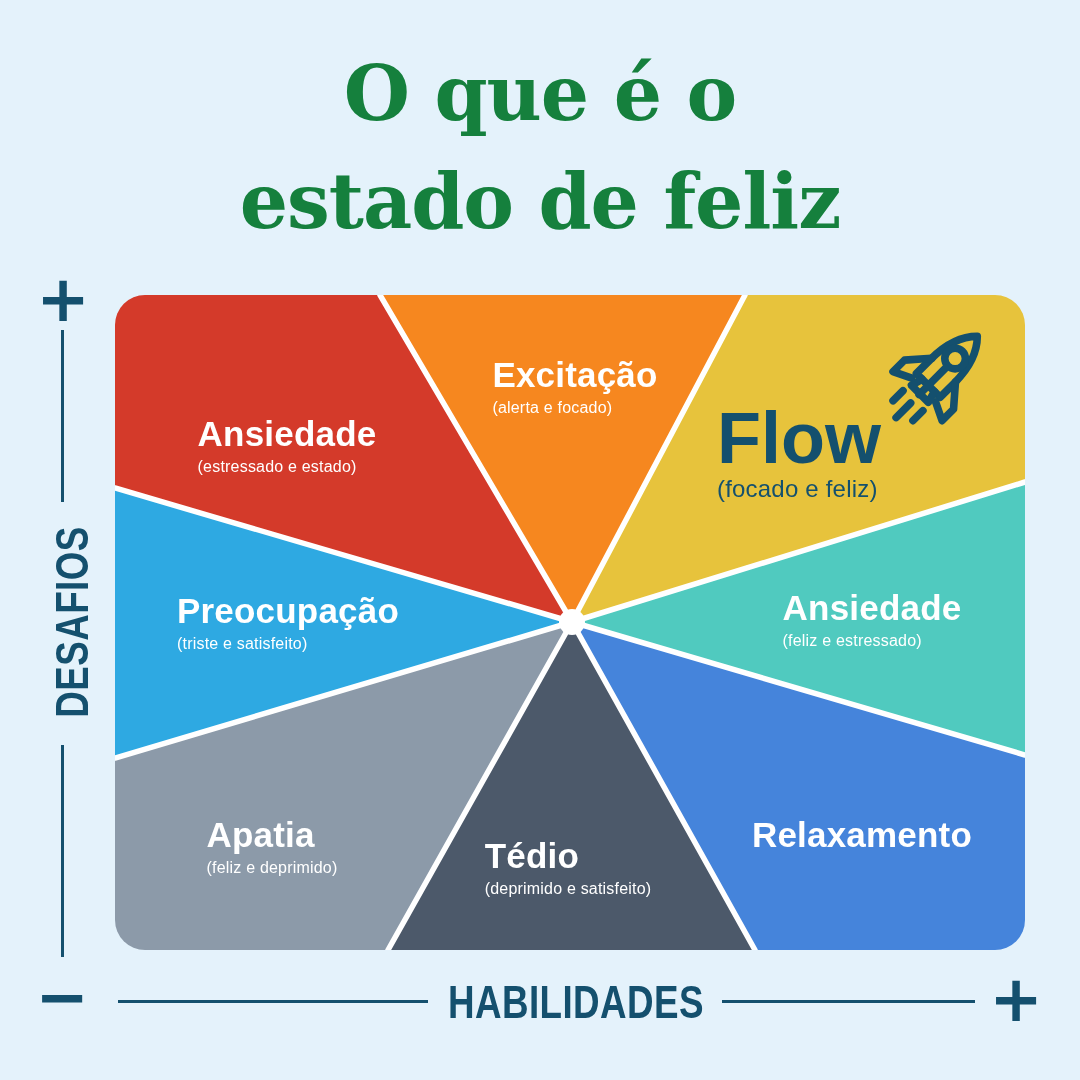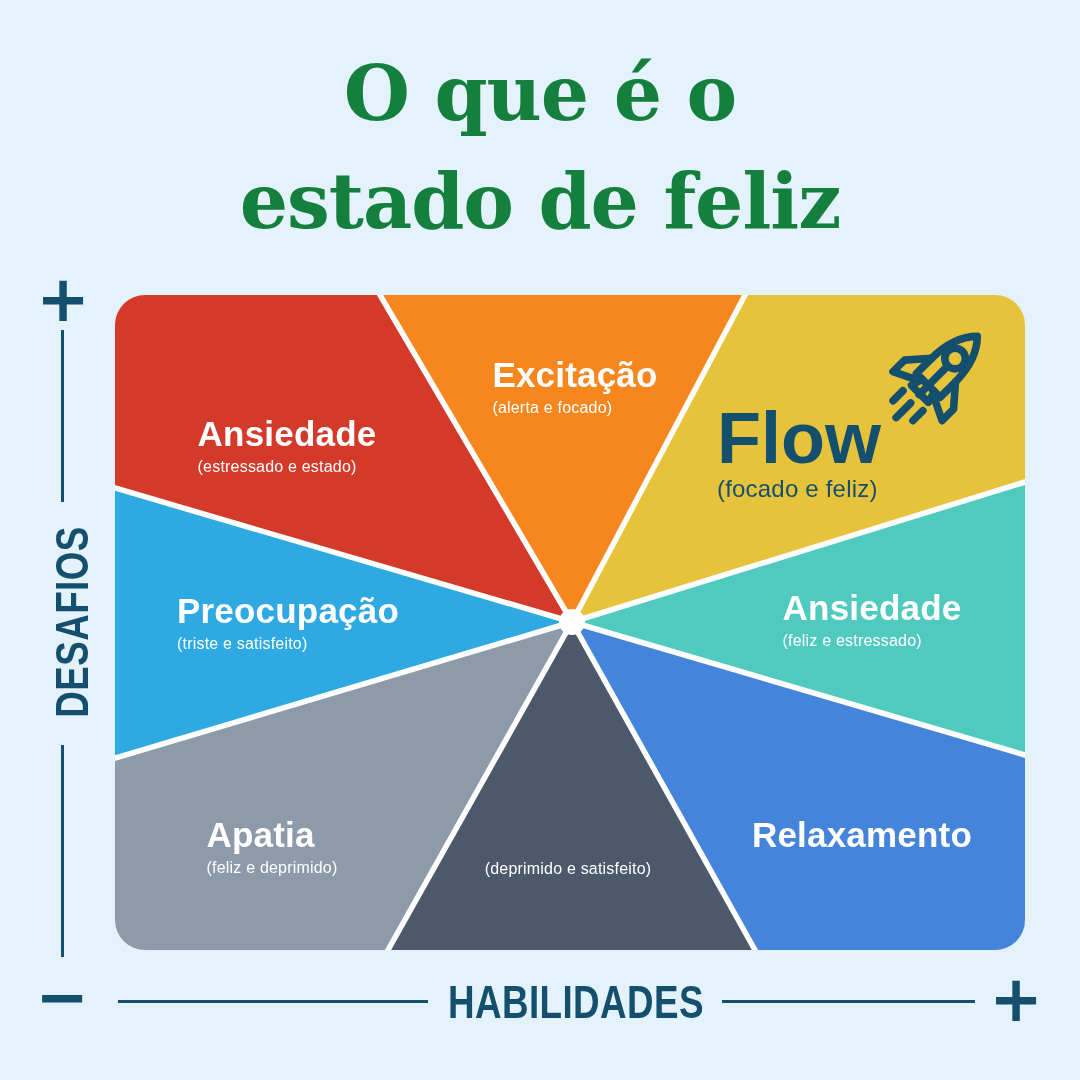--- a/index.html
+++ b/index.html
@@ -101,20 +101,21 @@
   <div class="seg-label" style="left:872px;top:621px;">
     <div class="seg-title">Ansiedade</div>
     <div class="seg-sub">(feliz e estressado)</div>
   </div>
 
   <div class="seg-label" style="left:862px;top:835px;">
     <div class="seg-title">Relaxamento</div>
   </div>
 
   <div class="seg-label" style="left:568px;top:869px;">
+    <div class="seg-title">Tédio</div>
     <div class="seg-sub">(deprimido e satisfeito)</div>
   </div>
 
   <div class="seg-label" style="left:272px;top:836px;margin-top:12px;">
     <div class="seg-title">Apatia</div>
     <div class="seg-sub">(feliz e deprimido)</div>
   </div>
 
   <div class="seg-label" style="left:288px;top:624px;">
     <div class="seg-title">Preocupação</div>

